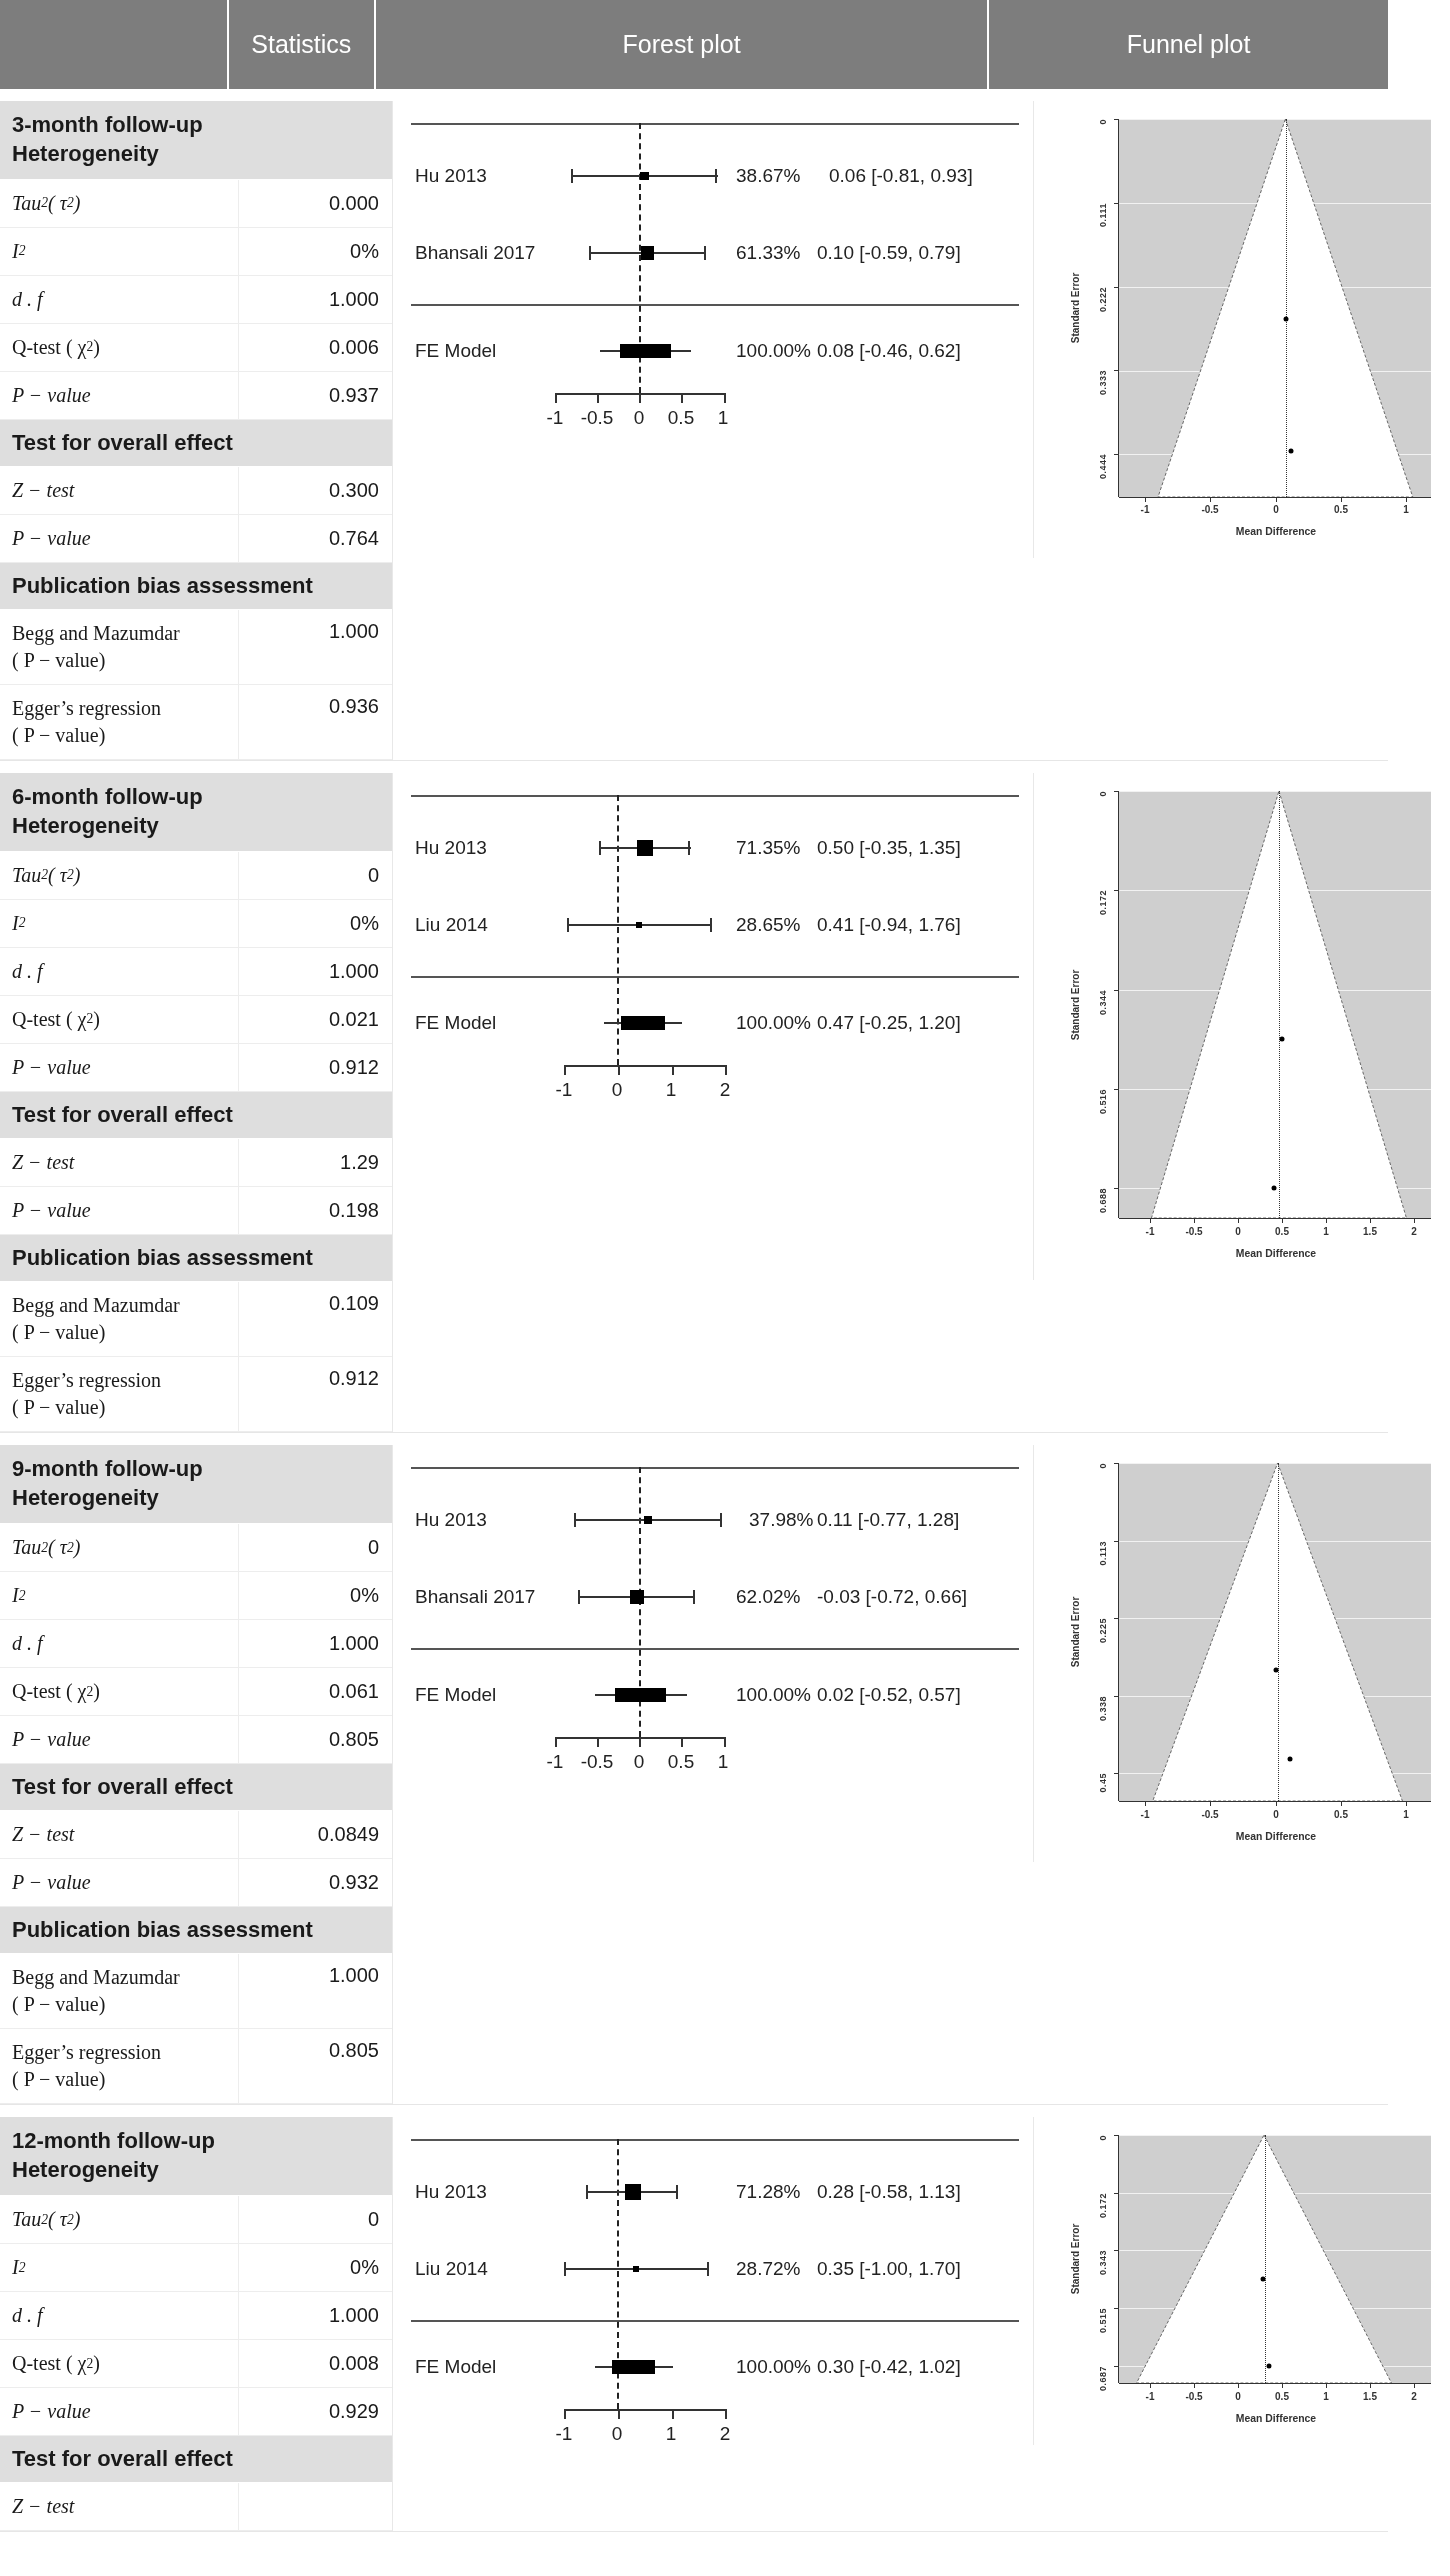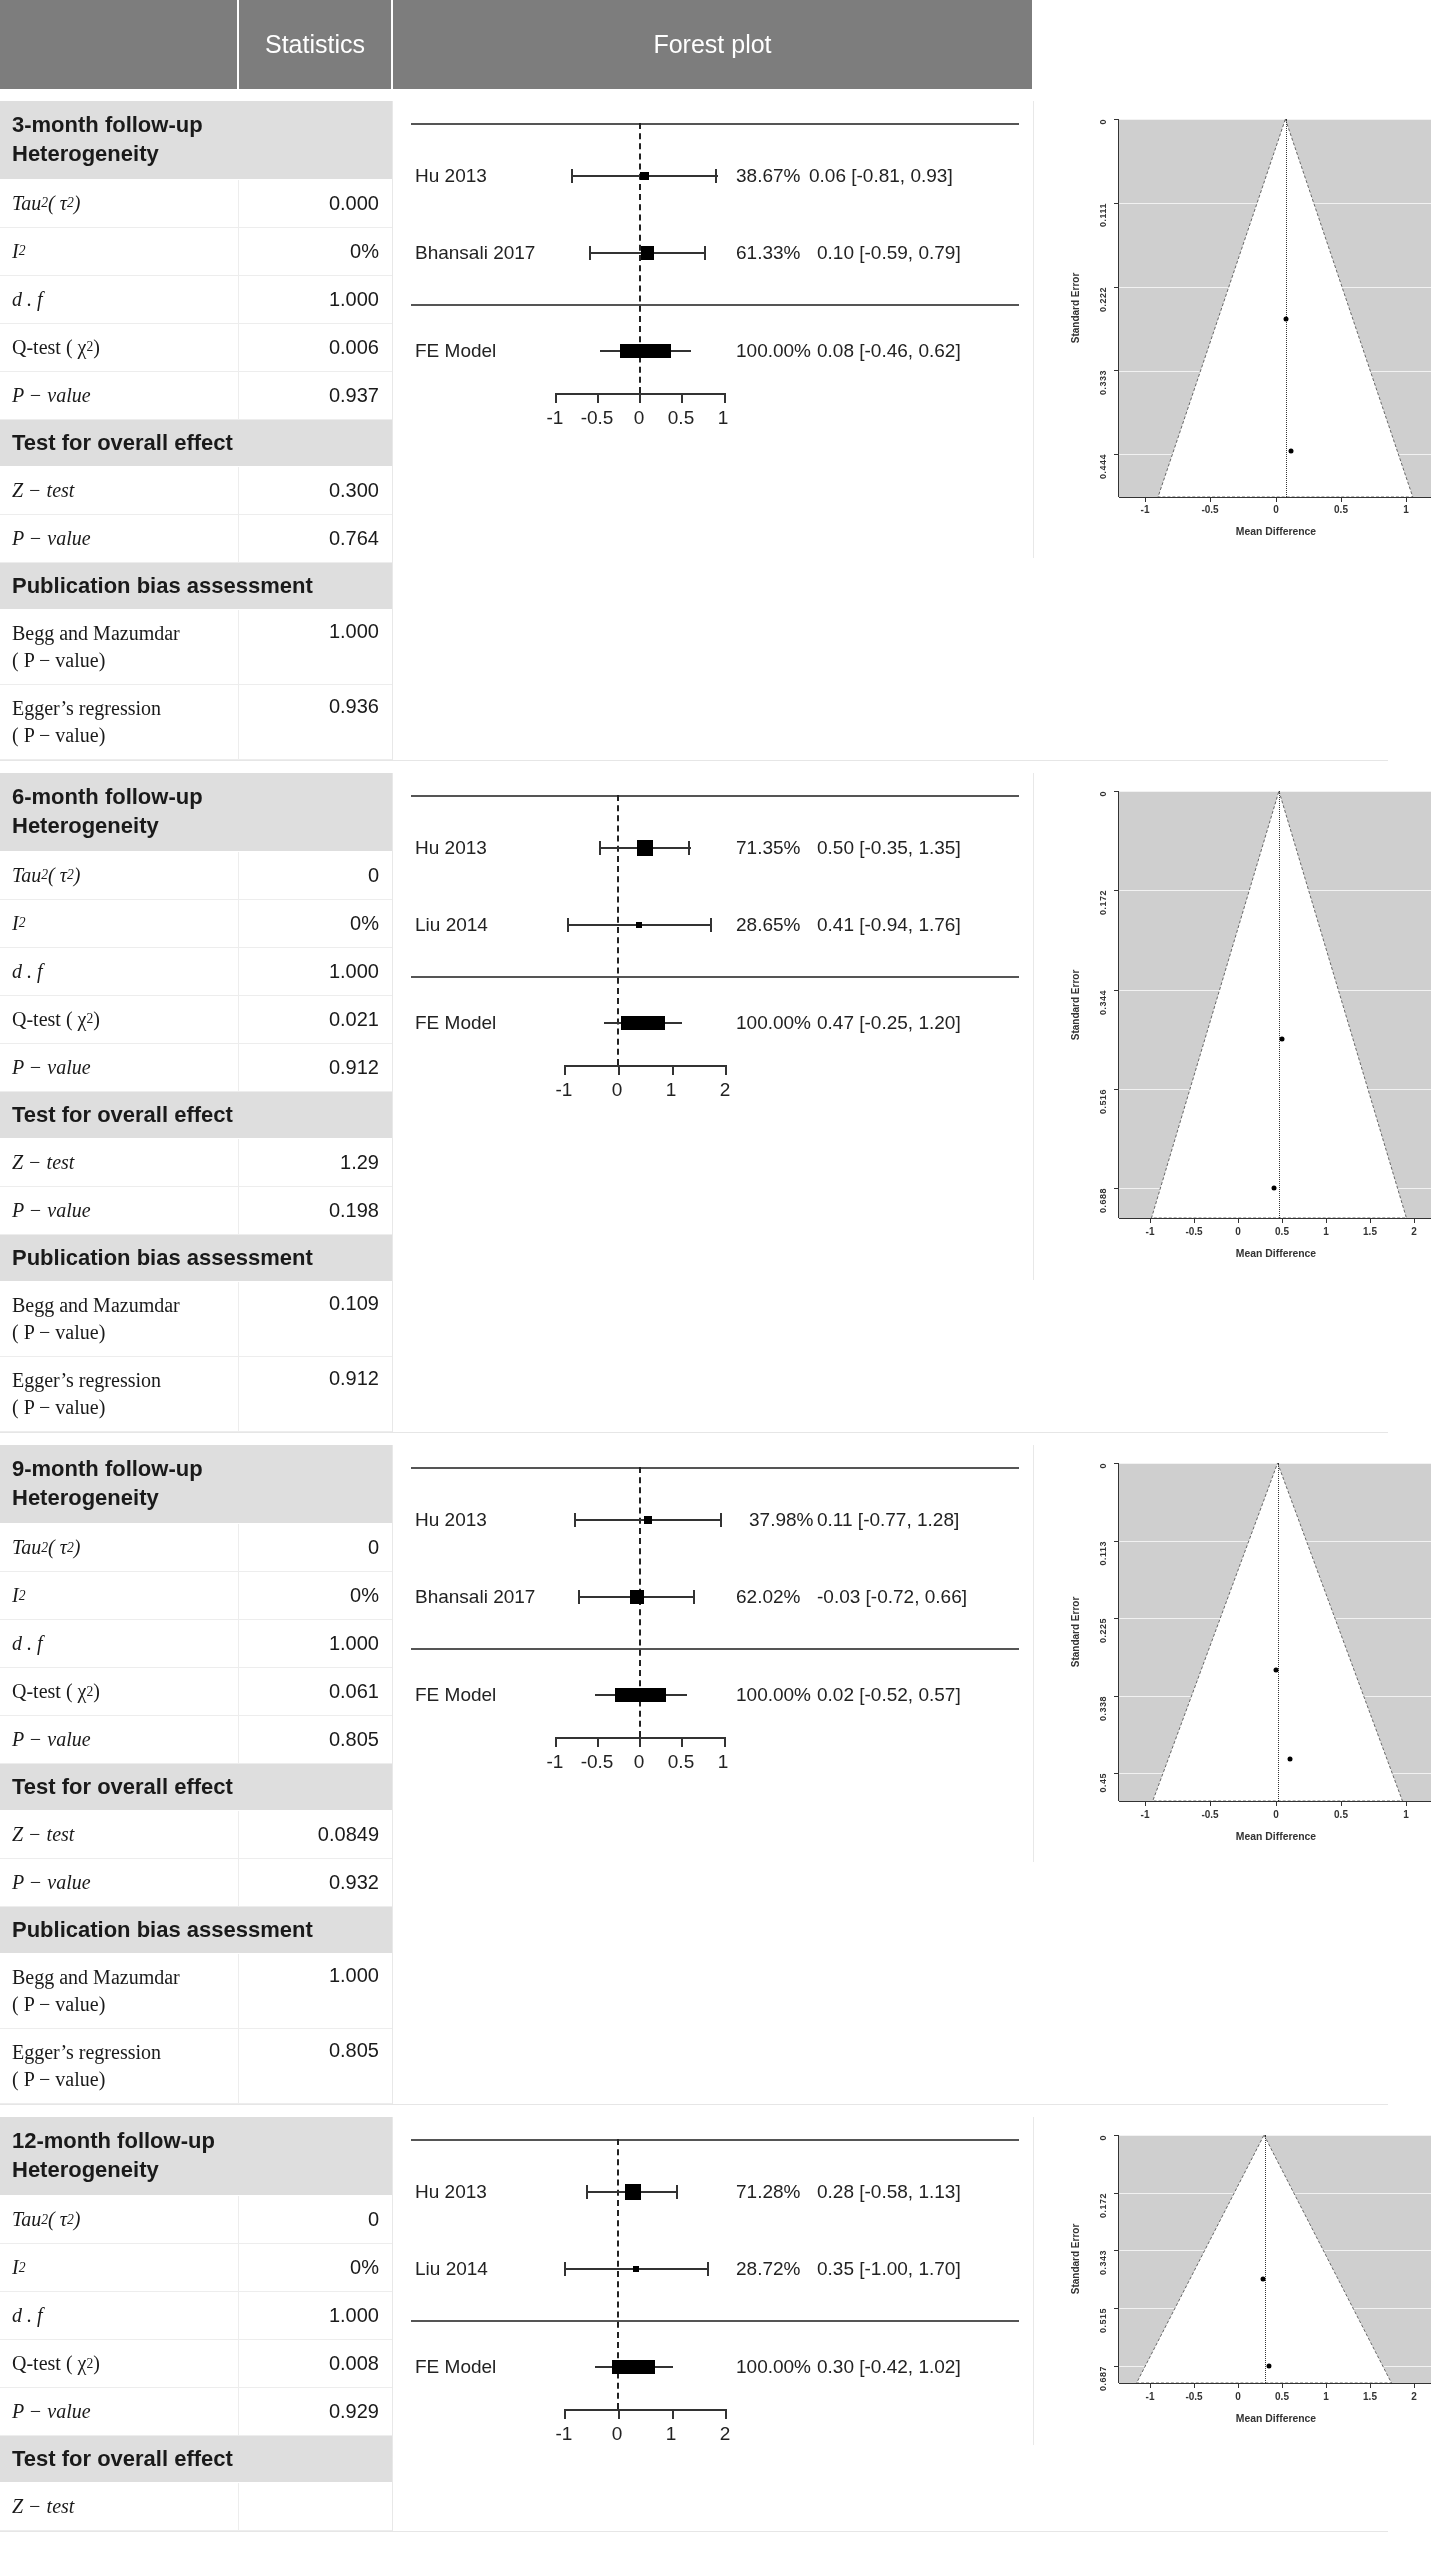--- a/index.html
+++ b/index.html
@@ -125,20 +125,21 @@
 <body>
 
 <div class="sheet">
 
   <div class="hdr-row">
     <div class="hdr-cell c1"></div>
     <div class="hdr-cell c2">Statistics</div>
     <div class="hdr-cell c3">
       <div>Forest plot</div>
     </div>
+    <div class="hdr-cell c4">Funnel plot</div>
   </div>
 
   <div id="bands">
       <div class="band" style="min-height:457px">
       <div class="tblcol">
           <div class="sect-head">3-month follow-up<br>Heterogeneity</div>
           <div class="srow">
       <div class="scell-l">Tau<sup>2</sup> ( τ<sup>2</sup>)</div>
       <div class="scell-r">0.000</div>
     </div>
@@ -188,21 +189,21 @@
             <div class="frule" style="top:22px"></div>
             <div class="frule" style="top:203px"></div>
             <div class="fzero" style="left:246px;top:22px;height:270px"></div>
             <div class="fstudy" style="top:62px">
       <span class="flabel">Hu 2013</span>
       <span class="fci" style="left:178px;width:147px"></span>
       <span class="fcap" style="left:178px"></span>
       <span class="fcap" style="left:322px"></span>
       <span class="fbox" style="left:247px;top:8.7px;width:8.5px;height:8.5px"></span>
       <span class="fstats" style="left:343px">38.67%</span>
-      <span class="fstats" style="left:416px">0.06 [-0.81, 0.93]</span>
+      <span class="fstats" style="left:436px">0.06 [-0.81, 0.93]</span>
     </div>
             <div class="fstudy" style="top:139px">
       <span class="flabel">Bhansali 2017</span>
       <span class="fci" style="left:196px;width:116px"></span>
       <span class="fcap" style="left:196px"></span>
       <span class="fcap" style="left:311px"></span>
       <span class="fbox" style="left:248px;top:6.2px;width:13.4px;height:13.4px"></span>
       <span class="fstats" style="left:343px">61.33%</span>
       <span class="fstats" style="left:424px">0.10 [-0.59, 0.79]</span>
     </div>

